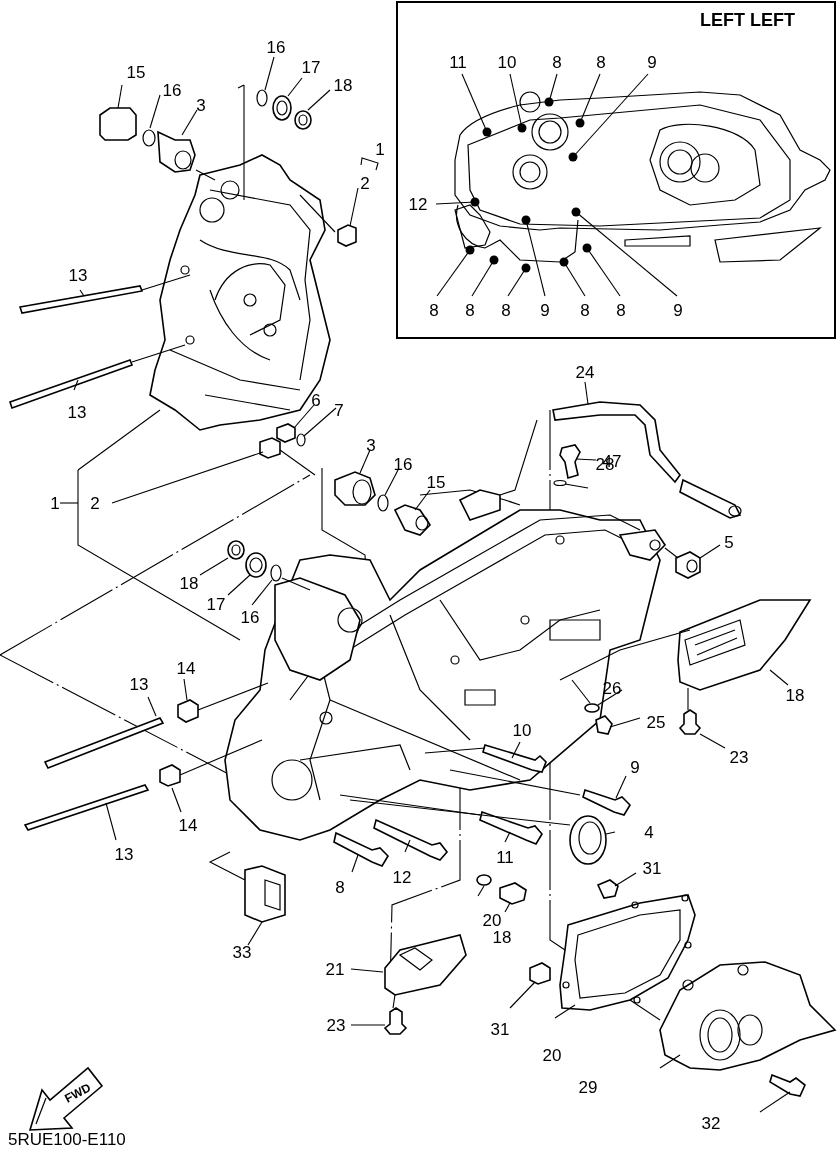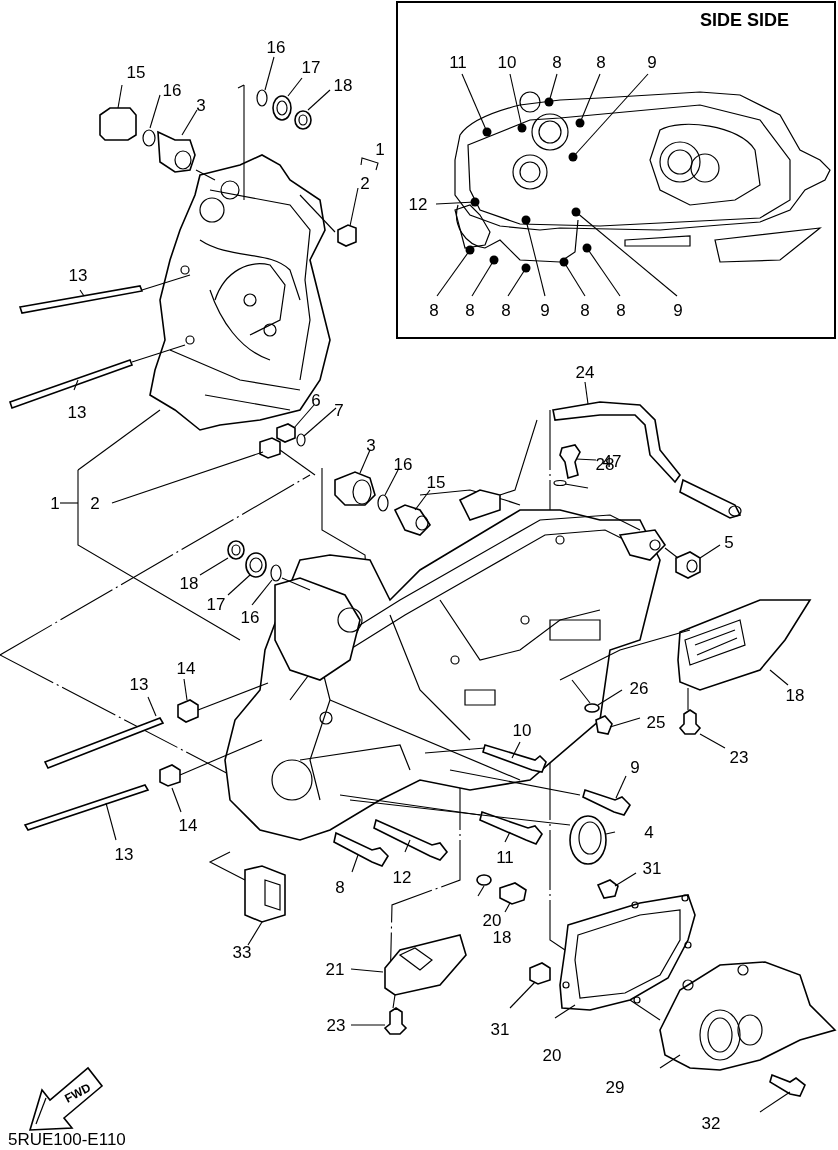--- a/index.html
+++ b/index.html
@@ -300,21 +300,21 @@
     <path class="leader" d="M760 1112 L790 1092"></path>
     <path class="leader" d="M660 1020 L630 1000"></path>
   </g>
 
   <g>
     <path class="part" d="M30 1130 L42 1090 L50 1100 L88 1068 L102 1086 L64 1118 L72 1128 Z"></path>
     <path class="thin" d="M36 1124 L46 1098"></path>
   </g>
 </svg>
 
-<div class="inset-title">SIDE SIDE</div>
+<div class="inset-title">LEFT LEFT</div>
 
 <div class="label" style="left:458px;top:62px">11</div>
 <div class="label" style="left:507px;top:62px">10</div>
 <div class="label" style="left:557px;top:62px">8</div>
 <div class="label" style="left:601px;top:62px">8</div>
 <div class="label" style="left:652px;top:62px">9</div>
 <div class="label" style="left:418px;top:204px">12</div>
 <div class="label" style="left:434px;top:310px">8</div>
 <div class="label" style="left:470px;top:310px">8</div>
 <div class="label" style="left:506px;top:310px">8</div>
@@ -343,36 +343,36 @@
 <div class="label" style="left:436px;top:482px">15</div>
 <div class="label" style="left:55px;top:503px">1</div>
 <div class="label" style="left:95px;top:503px">2</div>
 <div class="label" style="left:729px;top:542px">5</div>
 <div class="label" style="left:189px;top:583px">18</div>
 <div class="label" style="left:216px;top:604px">17</div>
 <div class="label" style="left:250px;top:617px">16</div>
 <div class="label" style="left:795px;top:695px">18</div>
 <div class="label" style="left:186px;top:668px">14</div>
 <div class="label" style="left:139px;top:684px">13</div>
-<div class="label" style="left:639px;top:688px">26</div>
+<div class="label" style="left:612px;top:688px">26</div>
 <div class="label" style="left:656px;top:722px">25</div>
 <div class="label" style="left:522px;top:730px">10</div>
 <div class="label" style="left:739px;top:757px">23</div>
 <div class="label" style="left:635px;top:767px">9</div>
 <div class="label" style="left:188px;top:825px">14</div>
 <div class="label" style="left:649px;top:832px">4</div>
 <div class="label" style="left:124px;top:854px">13</div>
 <div class="label" style="left:505px;top:857px">11</div>
 <div class="label" style="left:402px;top:877px">12</div>
 <div class="label" style="left:340px;top:887px">8</div>
 <div class="label" style="left:652px;top:868px">31</div>
 <div class="label" style="left:492px;top:920px">20</div>
 <div class="label" style="left:502px;top:937px">18</div>
 <div class="label" style="left:242px;top:952px">33</div>
 <div class="label" style="left:335px;top:969px">21</div>
 <div class="label" style="left:336px;top:1025px">23</div>
 <div class="label" style="left:500px;top:1029px">31</div>
 <div class="label" style="left:552px;top:1055px">20</div>
-<div class="label" style="left:615px;top:1087px">29</div>
+<div class="label" style="left:588px;top:1087px">29</div>
 <div class="label" style="left:711px;top:1123px">32</div>
 
 <div class="fwd-text">FWD</div>
 <div class="code">5RUE100-E110</div>
 
 </body></html>

